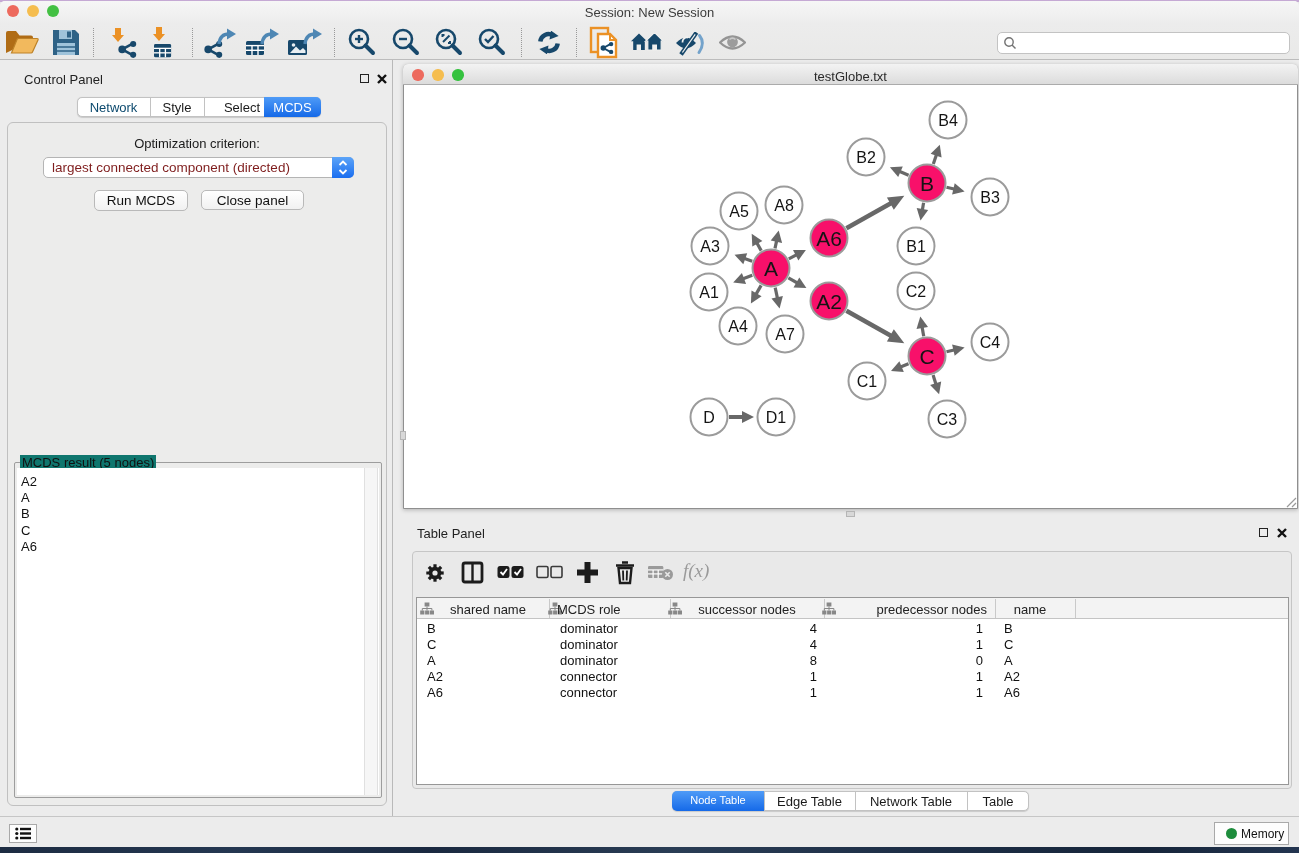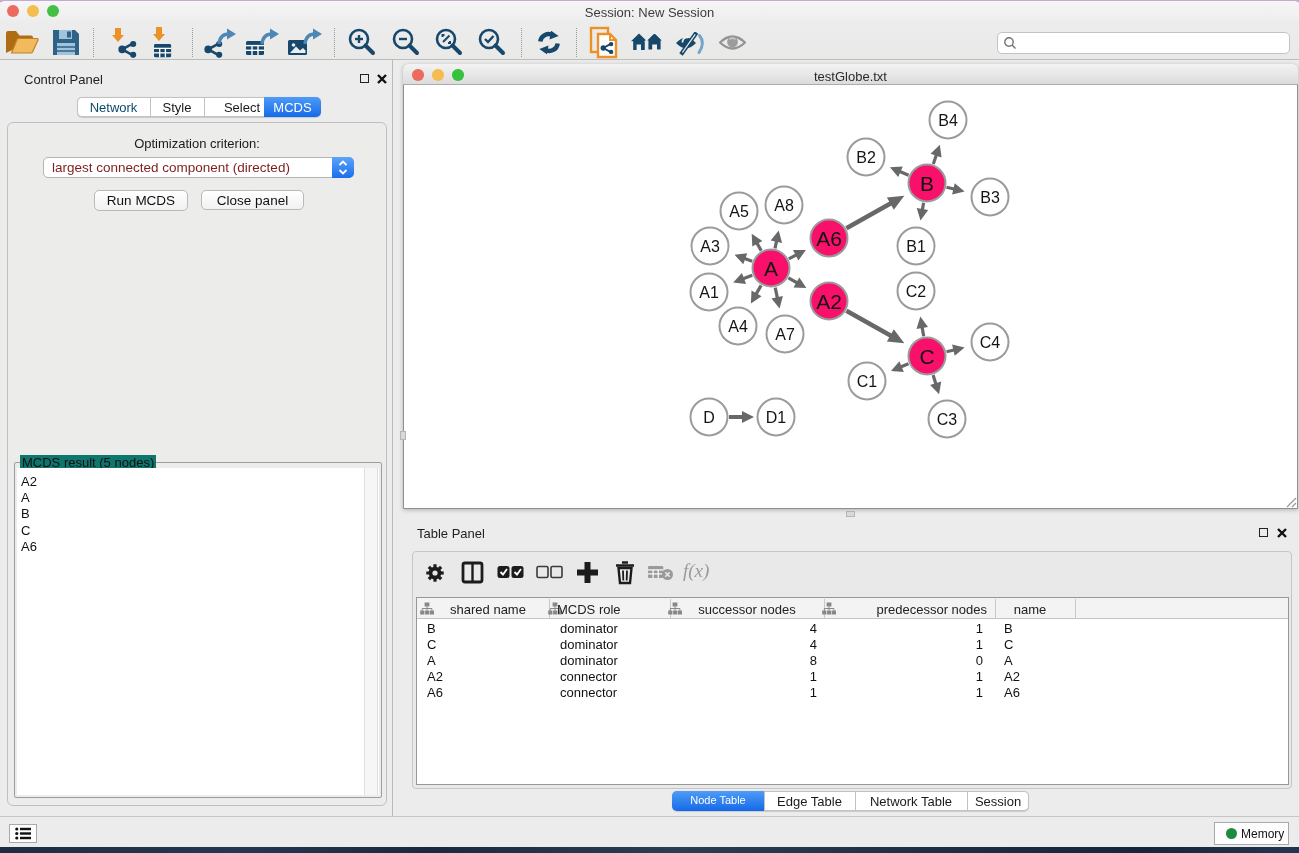--- a/index.html
+++ b/index.html
@@ -403,21 +403,21 @@
 <div class="abs" style="left:1004px;top:621px;font-size:13px;color:#111;line-height:16px">B<br>C<br>A<br>A2<br>A6</div>
 
 <div class="abs" style="left:672px;top:791px;width:357px;height:20px;background:#fff;border:1px solid #c2c2c2;border-radius:5px;box-shadow:0 0.5px 1px rgba(0,0,0,0.15)"></div>
 <div class="abs" style="left:672px;top:791px;width:92px;height:20px;background:linear-gradient(#4f9bf7,#1569e8);border-radius:5px 0 0 5px"></div>
 <div class="abs" style="left:764px;top:791px;width:1px;height:20px;background:#c2c2c2"></div>
 <div class="abs" style="left:855px;top:791px;width:1px;height:20px;background:#c2c2c2"></div>
 <div class="abs" style="left:967px;top:791px;width:1px;height:20px;background:#c2c2c2"></div>
 <div class="abs" style="left:672px;top:794px;width:92px;text-align:center;font-size:11px;color:#fff">Node Table</div>
 <div class="abs" style="left:764px;top:794px;width:91px;text-align:center;font-size:13px;color:#1a1a1a">Edge Table</div>
 <div class="abs" style="left:855px;top:794px;width:112px;text-align:center;font-size:13px;color:#1a1a1a">Network Table</div>
-<div class="abs" style="left:967px;top:794px;width:62px;text-align:center;font-size:13px;color:#1a1a1a">Session</div>
+<div class="abs" style="left:967px;top:794px;width:62px;text-align:center;font-size:13px;color:#1a1a1a">Table</div>
 
 <div class="abs" style="left:0;top:816px;width:1299px;height:30px;background:#ececec;border-top:1px solid #c6c6c6"></div>
 <div class="abs" style="left:9px;top:824px;width:28px;height:19px;background:#fdfdfd;border:1px solid #a9a9a9"></div>
 <svg style="position:absolute;left:15px;top:827px" width="16" height="13" viewBox="0 0 16 13">
 <circle cx="1.8" cy="2" r="1.6" fill="#111"></circle>
     <circle cx="1.8" cy="6.5" r="1.6" fill="#111"></circle>
     <circle cx="1.8" cy="11" r="1.6" fill="#111"></circle>
 <rect x="5" y="0.8" width="11" height="2.4" fill="#111"></rect>
     <rect x="5" y="5.3" width="11" height="2.4" fill="#111"></rect>
     <rect x="5" y="9.8" width="11" height="2.4" fill="#111"></rect>

